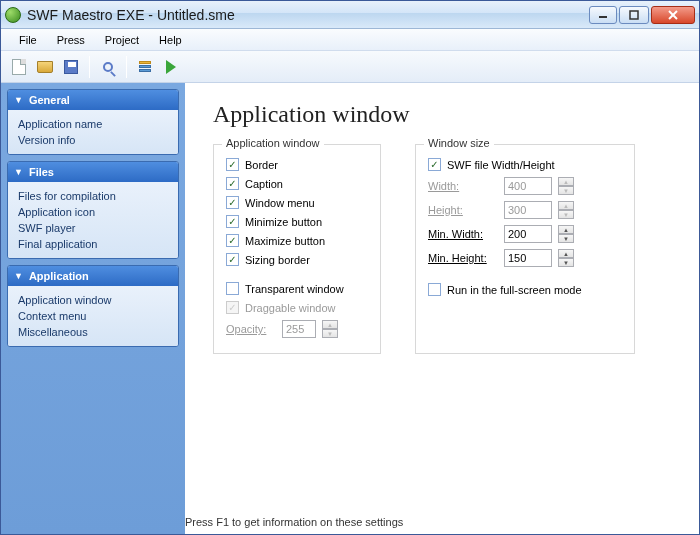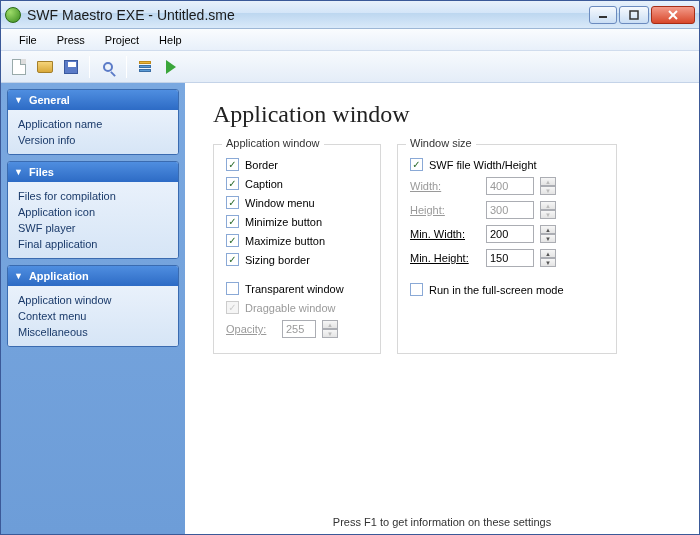--- a/index.html
+++ b/index.html
@@ -120,21 +120,21 @@
     font-weight: normal;
   }
   .groups { display:flex; gap:16px; }
   .groupbox {
     border:1px solid #d8d8d8;
     padding: 10px 12px 12px 12px;
     position:relative;
     font-size:11px;
     min-width: 168px;
   }
-  .groupbox.g2 { min-width: 220px; }
+  .groupbox.g2 { min-width: 220px; margin-left: 18px; }
   .group-title {
     position:absolute; top:-8px; left:8px;
     background:#fff; padding:0 4px;
     color:#333;
   }
   .chk-row { display:flex; align-items:center; gap:6px; padding:3px 0; }
   .chk-row.disabled { color:#9a9a9a; }
   .chk {
     width:13px;height:13px;border:1px solid #8aa9d6;background:#fff;
     display:flex;align-items:center;justify-content:center;
@@ -152,21 +152,21 @@
   .field-row.disabled .num-input{color:#9a9a9a;}
   .spinner{display:flex;flex-direction:column;}
   .spin-btn{
     width:16px;height:9px;border:1px solid #abadb3;background:linear-gradient(#f6f6f6,#e4e4e4);
     display:flex;align-items:center;justify-content:center;font-size:6px;color:#555;line-height:1;
   }
   .field-row.disabled .spin-btn{color:#bbb;}
   .spacer{height:10px;}
   .statusbar{
     position:absolute;bottom:6px;left:0;right:0;
-    text-align:center;color:#333;font-size:11px;
+    color:#333;font-size:11px;
   }
 </style>
 </head>
 <body>
 
 <div class="titlebar">
   <div class="title-icon"></div>
   <div class="title-text">SWF Maestro EXE - Untitled.sme</div>
   <div class="win-btns">
     <div class="win-btn">

